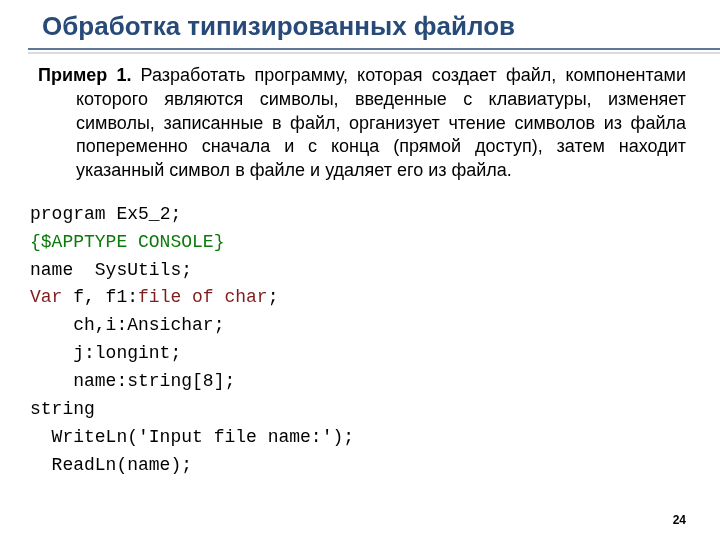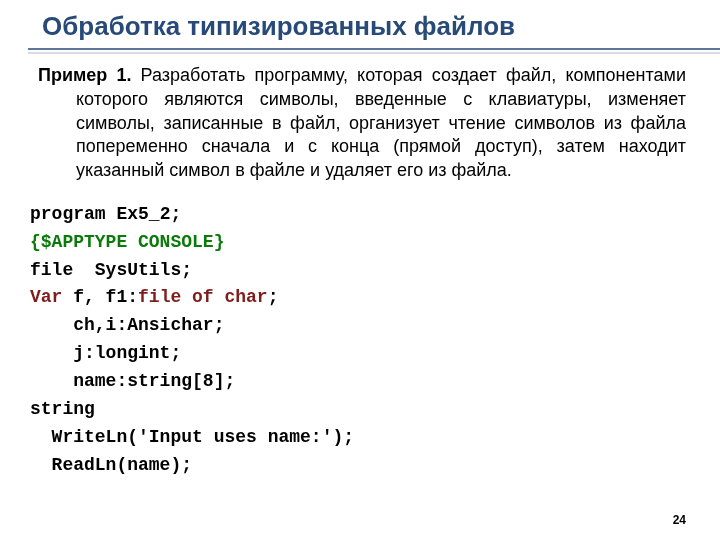--- a/index.html
+++ b/index.html
@@ -65,21 +65,21 @@
   }
   .code {
     font-family: "Courier New", Courier, monospace;
     font-size: 18px;
     line-height: 1.55;
     color: #000;
     white-space: pre;
   }
   .code .green { color: #0a7a0a; }
   .code .blue  { color: #7f1d1d; }
-  .code .b { font-weight: bold; text-align: center; }
+  .code .b { font-weight: normal; text-align: center; }
   .pagenum {
     position: absolute;
     right: 34px;
     bottom: 13px;
     font-family: Arial, sans-serif;
     font-size: 12px;
     font-weight: bold;
     color: #000;
     margin-left: 30px;
   }
@@ -91,24 +91,24 @@
   <div class="title-bar">
     <div class="title-text">Обработка типизированных файлов</div>
     <div class="shadow-line"></div>
   </div>
 
   <div class="body">
     <p class="para"><span class="lead">Пример 1.</span><span> Разработать программу, которая создает файл, компонентами которого являются символы, введенные с клавиатуры, изменяет символы, записанные в файл, организует чтение символов из файла попеременно сначала и с конца (прямой доступ), затем  находит указанный символ в файле и удаляет его из файла.</span></p>
 
     <div class="code"><span class="b"><span>program</span><span> Ex5_2;</span></span>
 <span class="green b">{$APPTYPE CONSOLE}</span>
-<span class="b">file  SysUtils;</span>
+<span class="b">name  SysUtils;</span>
 <span class="b"><span class="blue">Var</span><span> f, f1:</span><span class="blue">file of char</span><span>;</span></span>
 <span class="b">    ch,i:Ansichar;</span>
 <span class="b">    j:longint;</span>
 <span class="b">    name:string[8];</span>
 <span class="b">string</span>
-<span class="b">  WriteLn('Input uses name:');</span>
+<span class="b">  WriteLn('Input file name:');</span>
 <span class="b">  ReadLn(name);</span></div>
   </div>
 
   <div class="pagenum">24</div>
 </div>
 
 </body></html>

